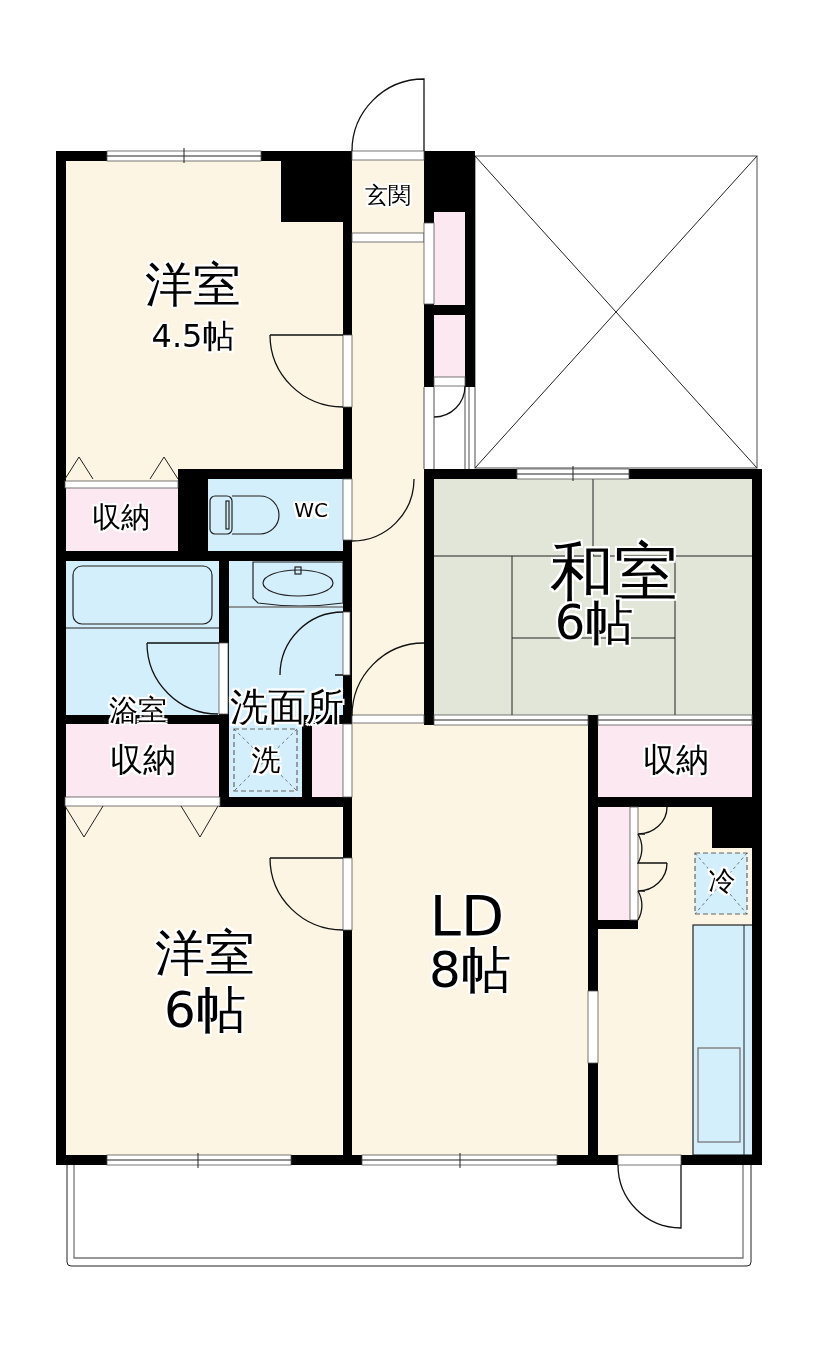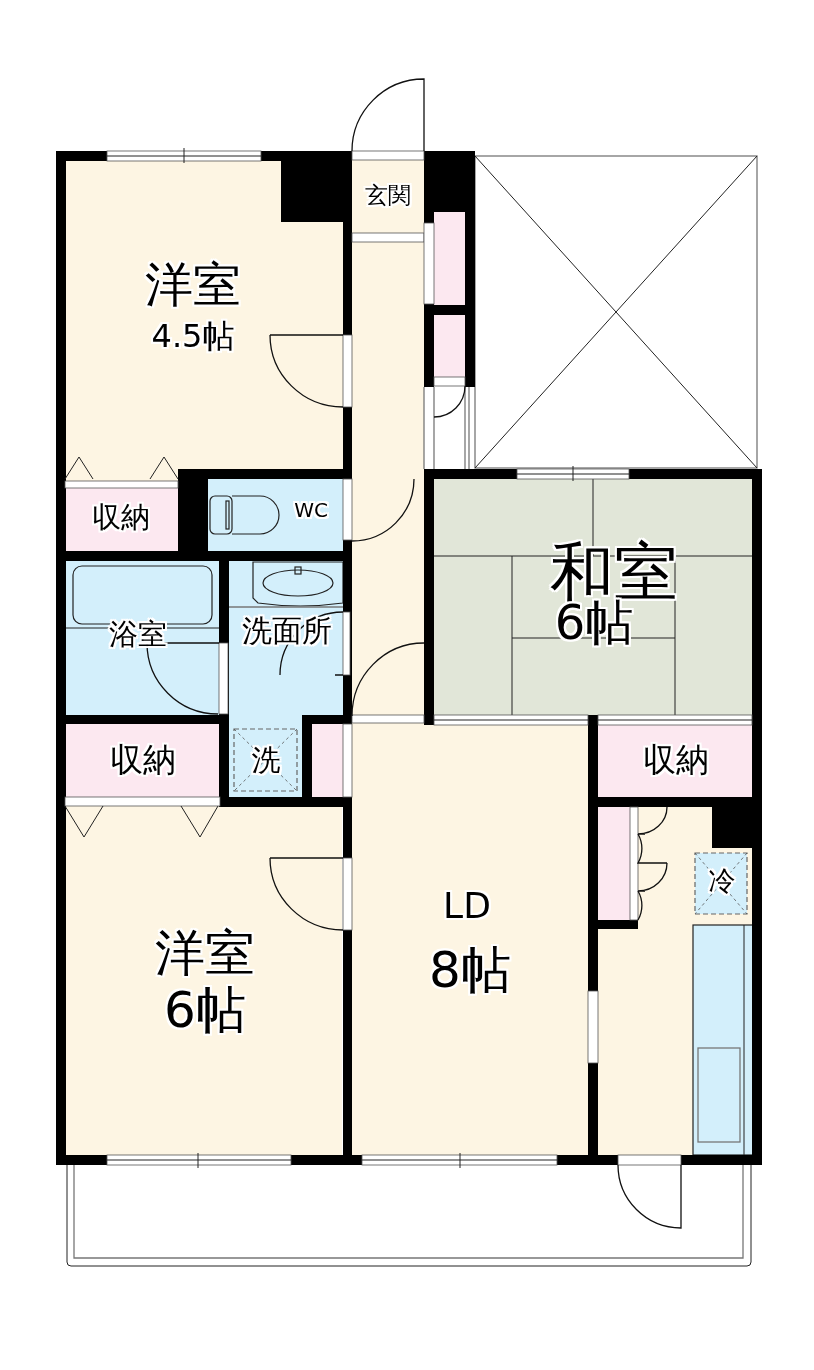--- a/index.html
+++ b/index.html
@@ -193,24 +193,24 @@
     <polyline class="thin" points="65,806 84,837 103,806"></polyline>
     <polyline class="thin" points="181,806 200,837 218,806"></polyline>
   </g>
 </svg>
 
 <div class="lbl" style="left:193px;top:260px;font-size:48px;">洋室</div>
 <div class="lbl" style="left:193px;top:320px;font-size:32px;">4.5帖</div>
 <div class="lbl" style="left:388px;top:184px;font-size:23px;">玄関</div>
 <div class="lbl" style="left:121px;top:503px;font-size:29px;">収納</div>
 <div class="lbl" style="left:311px;top:500px;font-size:20px;">WC</div>
-<div class="lbl" style="left:138px;top:620px;font-size:29px;">浴室</div>
-<div class="lbl" style="left:287px;top:616px;font-size:30px;">洗面所</div>
+<div class="lbl" style="left:138px;top:696px;font-size:29px;">浴室</div>
+<div class="lbl" style="left:287px;top:688px;font-size:38px;">洗面所</div>
 <div class="lbl" style="left:266px;top:746px;font-size:29px;">洗</div>
 <div class="lbl" style="left:143px;top:743px;font-size:33px;">収納</div>
 <div class="lbl" style="left:586px;top:540px;font-size:64px;margin-left:28px;">和室</div>
 <div class="lbl" style="left:594px;top:598px;font-size:48px;">6帖</div>
 <div class="lbl" style="left:676px;top:743px;font-size:33px;">収納</div>
 <div class="lbl" style="left:722px;top:867px;font-size:27px;">冷</div>
 <div class="lbl" style="left:205px;top:928px;font-size:50px;">洋室</div>
 <div class="lbl" style="left:205px;top:985px;font-size:50px;">6帖</div>
-<div class="lbl" style="left:467px;top:888px;font-size:36px;">LD</div>
+<div class="lbl" style="left:467px;top:888px;font-size:56px;">LD</div>
 <div class="lbl" style="left:470px;top:945px;font-size:50px;text-align:center;">8帖</div>
 
 </body></html>

